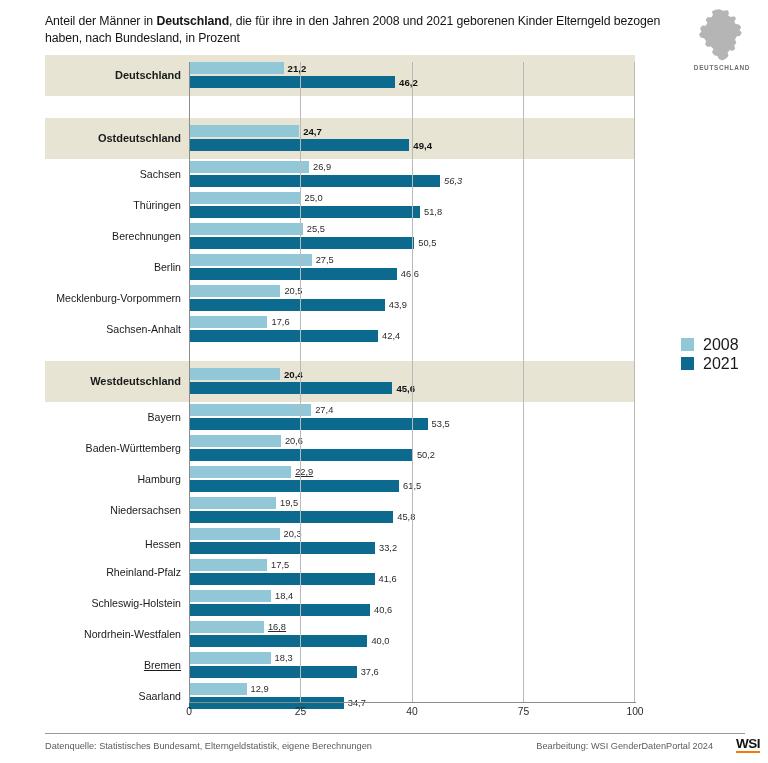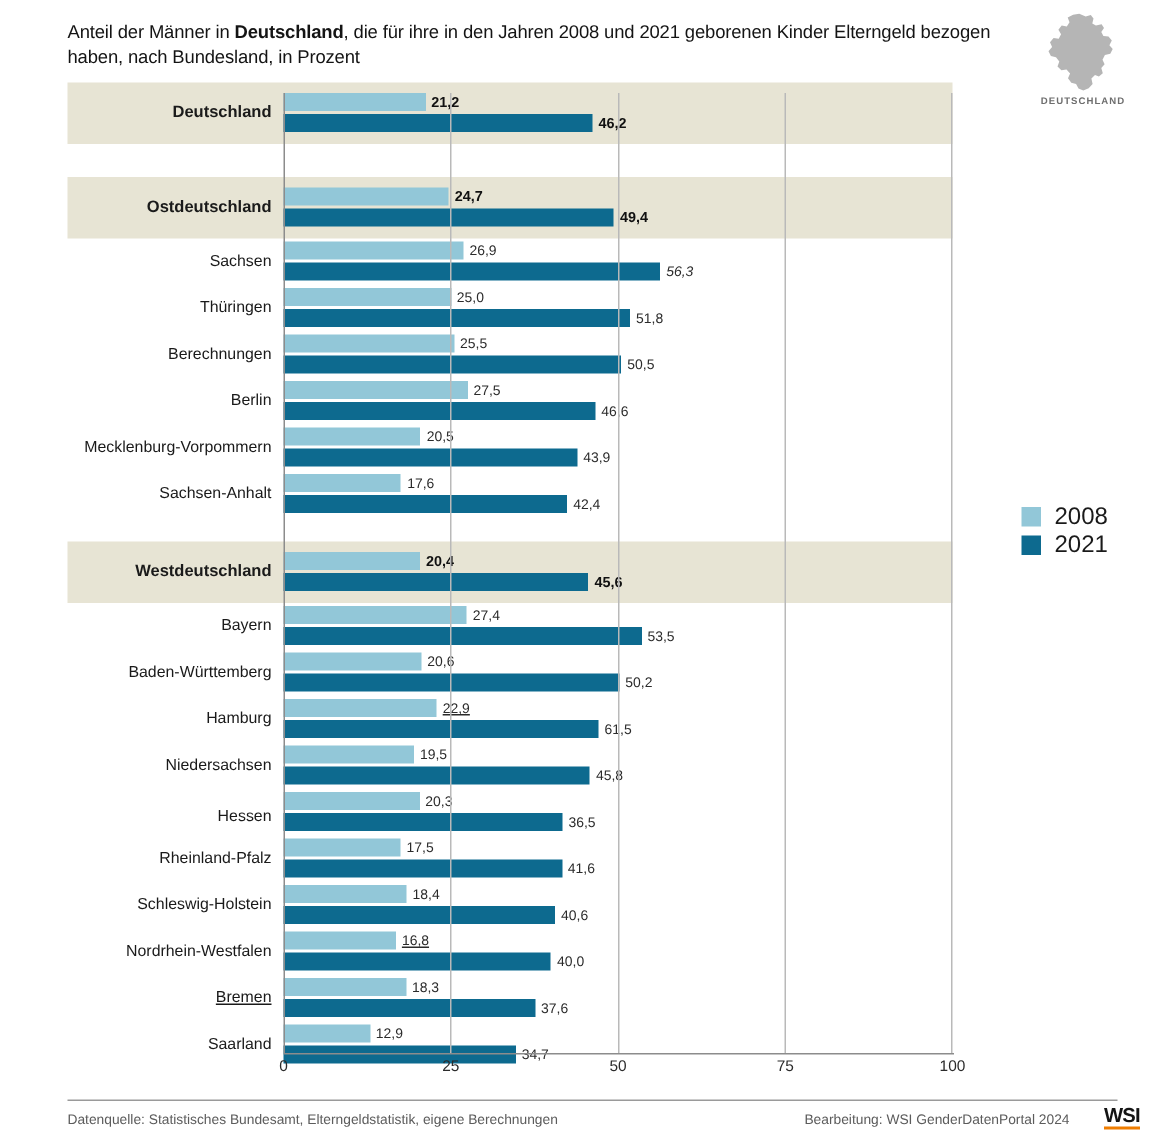--- a/index.html
+++ b/index.html
@@ -248,21 +248,21 @@
       <div class="val" style="left: 403.066px; top: 481px;">61,5</div>
       <div class="cat-label" style="top: 504px;">Niedersachsen</div>
       <div class="bar y2008" style="top: 497px; width: 86.97px;"></div>
       <div class="val" style="left: 279.97px; top: 498px;">19,5</div>
       <div class="bar y2021" style="top: 511px; width: 204.268px;"></div>
       <div class="val" style="left: 397.268px; top: 512px;">45,8</div>
       <div class="cat-label" style="top: 510px; margin-top: 28px;">Hessen</div>
       <div class="bar y2008" style="top: 528px; width: 90.538px;"></div>
       <div class="val" style="left: 283.538px; top: 529px;">20,3</div>
       <div class="bar y2021" style="top: 542px; width: 185.982px;"></div>
-      <div class="val" style="left: 378.982px; top: 543px;">36,5</div>
+      <div class="val" style="left: 378.982px; top: 543px;">33,2</div>
       <div class="cat-label" style="top: 566px;">Rheinland-Pfalz</div>
       <div class="bar y2008" style="top: 559px; width: 78.05px;"></div>
       <div class="val" style="left: 271.05px; top: 560px;">17,5</div>
       <div class="bar y2021" style="top: 573px; width: 185.536px;"></div>
       <div class="val" style="left: 378.536px; top: 574px;">41,6</div>
       <div class="cat-label" style="top: 597px;">Schleswig-Holstein</div>
       <div class="bar y2008" style="top: 590px; width: 82.064px;"></div>
       <div class="val" style="left: 275.064px; top: 591px;">18,4</div>
       <div class="bar y2021" style="top: 604px; width: 181.076px;"></div>
       <div class="val" style="left: 374.076px; top: 605px;">40,6</div>
@@ -288,21 +288,21 @@
     <div class="gridline" style="left:111px;"></div>
     <div class="gridline" style="left:223px;"></div>
     <div class="gridline" style="left:334px;"></div>
     <div class="gridline" style="left:445px;"></div>
   </div>
   <div id="baseline"></div>
 
   <div id="ticks-layer">
       <div class="tick" style="left: 189px;">0</div>
       <div class="tick" style="left: 300.5px;">25</div>
-      <div class="tick" style="left: 412px;">50</div>
+      <div class="tick" style="left: 412px;">40</div>
       <div class="tick" style="left: 523.5px;">75</div>
       <div class="tick" style="left: 635px;">100</div>
     </div>
 
   <div id="legend">
     <div class="legend-item">
       <span class="legend-swatch y2008"></span>
       <span class="legend-label">2008</span>
     </div>
     <div class="legend-item">

